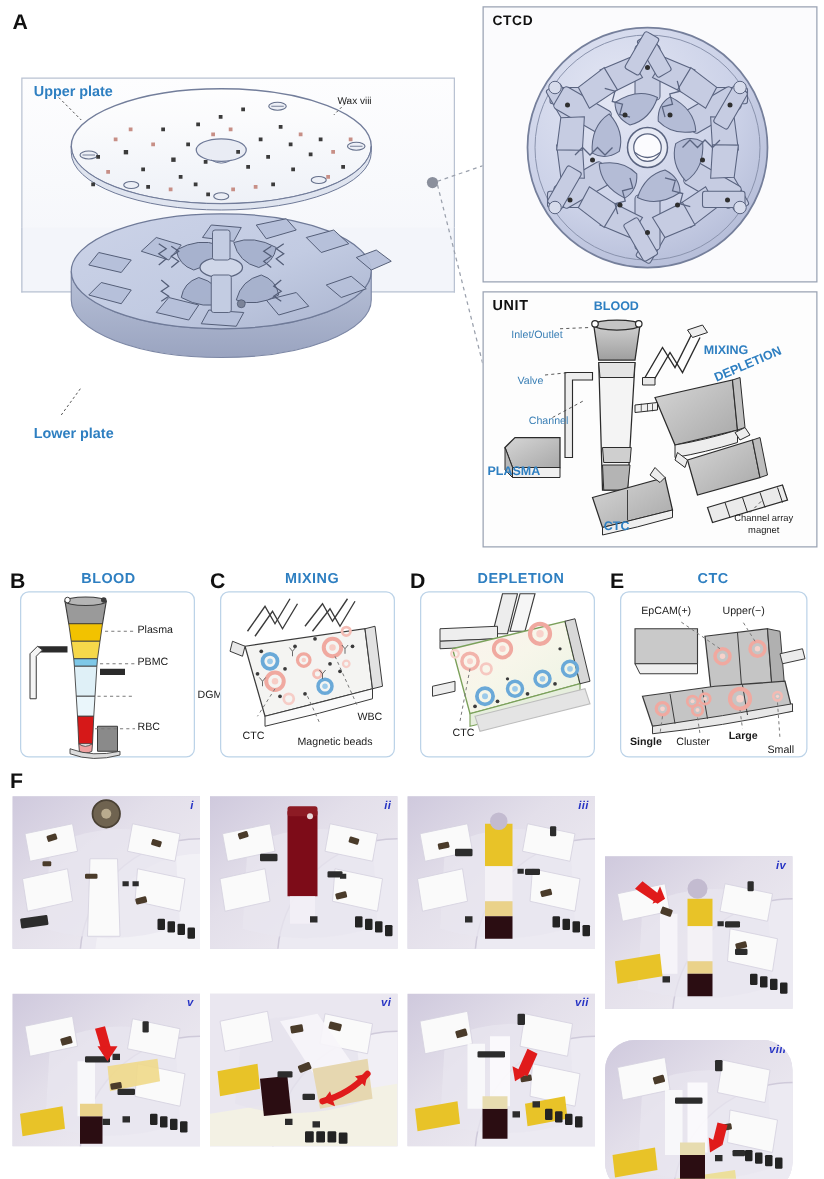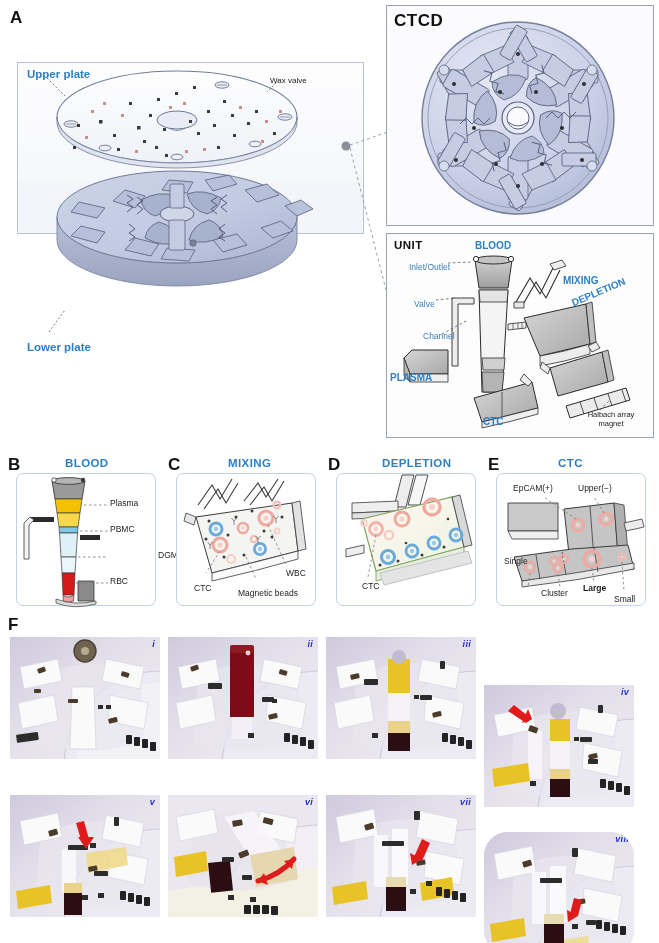--- a/index.html
+++ b/index.html
@@ -60,21 +60,21 @@
   .discWrap { position:absolute; }
   svg { display:block; overflow:visible; }
 
   
   .boxCTCD {
     position:absolute; left:386px; top:5px; width:268px; height:221px;
     border:1px solid #9aa3b3; background:#fbfbfd;
   }
   .ctcdTitle {
     position:absolute; left:394px; top:11px;
-    font-size:17px; font-weight:bold; color:#111; letter-spacing:0.5px;
+    font-size:11px; font-weight:bold; color:#111; letter-spacing:0.5px;
   }
 
   
   .boxUNIT {
     position:absolute; left:386px; top:233px; width:268px; height:205px;
     border:1px solid #9aa3b3; background:#fdfdfd;
   }
   .unitTitle {
     position:absolute; left:394px; top:239px;
     font-size:11.5px; font-weight:bold; color:#111; letter-spacing:0.5px;
@@ -245,21 +245,21 @@
       </g>
 
       <line x1="30" y1="16" x2="48" y2="34" stroke="#555" stroke-width="0.8" stroke-dasharray="2,2"></line>
       <line x1="262" y1="18" x2="250" y2="30" stroke="#555" stroke-width="0.8" stroke-dasharray="2,2"></line>
       <line x1="32" y1="270" x2="48" y2="248" stroke="#555" stroke-width="0.8" stroke-dasharray="2,2"></line>
     </svg>
   </div>
 
   <div class="lblUpper">Upper plate</div>
   <div class="lblLower">Lower plate</div>
-  <div class="lblWax">Wax valve</div>
+  <div class="lblWax">Wax viii</div>
 
   <svg style="position:absolute;left:330px;top:120px;width:70px;height:230px;">
     <circle cx="16" cy="26" r="4.5" fill="#8a8f9c"></circle>
     <line x1="20" y1="25" x2="58" y2="12" stroke="#9aa0ac" stroke-width="1" stroke-dasharray="3,3"></line>
     <line x1="20" y1="28" x2="58" y2="178" stroke="#9aa0ac" stroke-width="1" stroke-dasharray="3,3"></line>
   </svg>
 
   <div class="boxCTCD"></div>
   <div class="ctcdTitle">CTCD</div>
   <div class="discWrap" style="left:396px;top:18px;">
@@ -455,21 +455,21 @@
 
   <div class="ublue" style="left:475px;top:240px;">BLOOD</div>
   <div class="ublue" style="left:563px;top:275px;">MIXING</div>
   <div class="ublue" style="left:570px;top:298px;transform:rotate(-23deg);transform-origin:left top;">DEPLETION</div>
   <div class="ublue" style="left:390px;top:372px;">PLASMA</div>
   <div class="ublue" style="left:483px;top:416px;">CTC</div>
   <div class="ulab" style="left:409px;top:262px;">Inlet/Outlet</div>
   <div class="ulab" style="left:414px;top:299px;">Valve</div>
   <div class="ulab" style="left:405px;top:331px;margin-left:18px;">Channel</div>
   <div class="ublack" style="left:575px;top:411px;width:72px;">
-    <span>Halbach array</span><br>
+    <span>Channel array</span><br>
     <span>magnet</span>
   </div>
 
   <div class="plabel" style="left:8px;top:455px;">B</div>
   <div class="ptitle" style="left:65px;top:457px;">BLOOD</div>
   <div class="boxSub" style="left:16px;top:473px;width:140px;height:133px;"></div>
 
   <svg style="position:absolute;left:16px;top:473px;width:140px;height:133px;">
 
     <path d="M36 8 L69 8 L66 26 L39 26 Z" fill="#9a9a9a" stroke="#3b3b3b" stroke-width="0.9"></path>
@@ -682,21 +682,21 @@
       <line x1="80" y1="46" x2="48" y2="24"></line>
       <line x1="108" y1="40" x2="98" y2="24"></line>
       <line x1="34" y1="100" x2="32" y2="114"></line>
       <line x1="62" y1="101" x2="64" y2="114"></line>
       <line x1="96" y1="95" x2="98" y2="110"></line>
       <line x1="126" y1="89" x2="128" y2="118"></line>
     </g>
   </svg>
   <div class="slab" style="left:513px;top:483px;">EpCAM(+)</div>
   <div class="slab" style="left:578px;top:483px;">Upper(−)</div>
-  <div class="slab" style="left:504px;top:556px;">Single</div>
+  <div class="slab" style="left:504px;top:588px;font-weight:bold;">Single</div>
   <div class="slab" style="left:541px;top:588px;">Cluster</div>
   <div class="slab" style="left:583px;top:583px;font-weight:bold;">Large</div>
   <div class="slab" style="left:614px;top:594px;">Small</div>
 
   <div class="plabel" style="left:8px;top:615px;">F</div>
 
   <div class="cell" style="left:10px;top:637px;">
     <svg width="150" height="122" viewBox="0 0 150 122">
       <defs>
         <linearGradient id="pg1" x1="0" y1="0" x2="1" y2="1">

